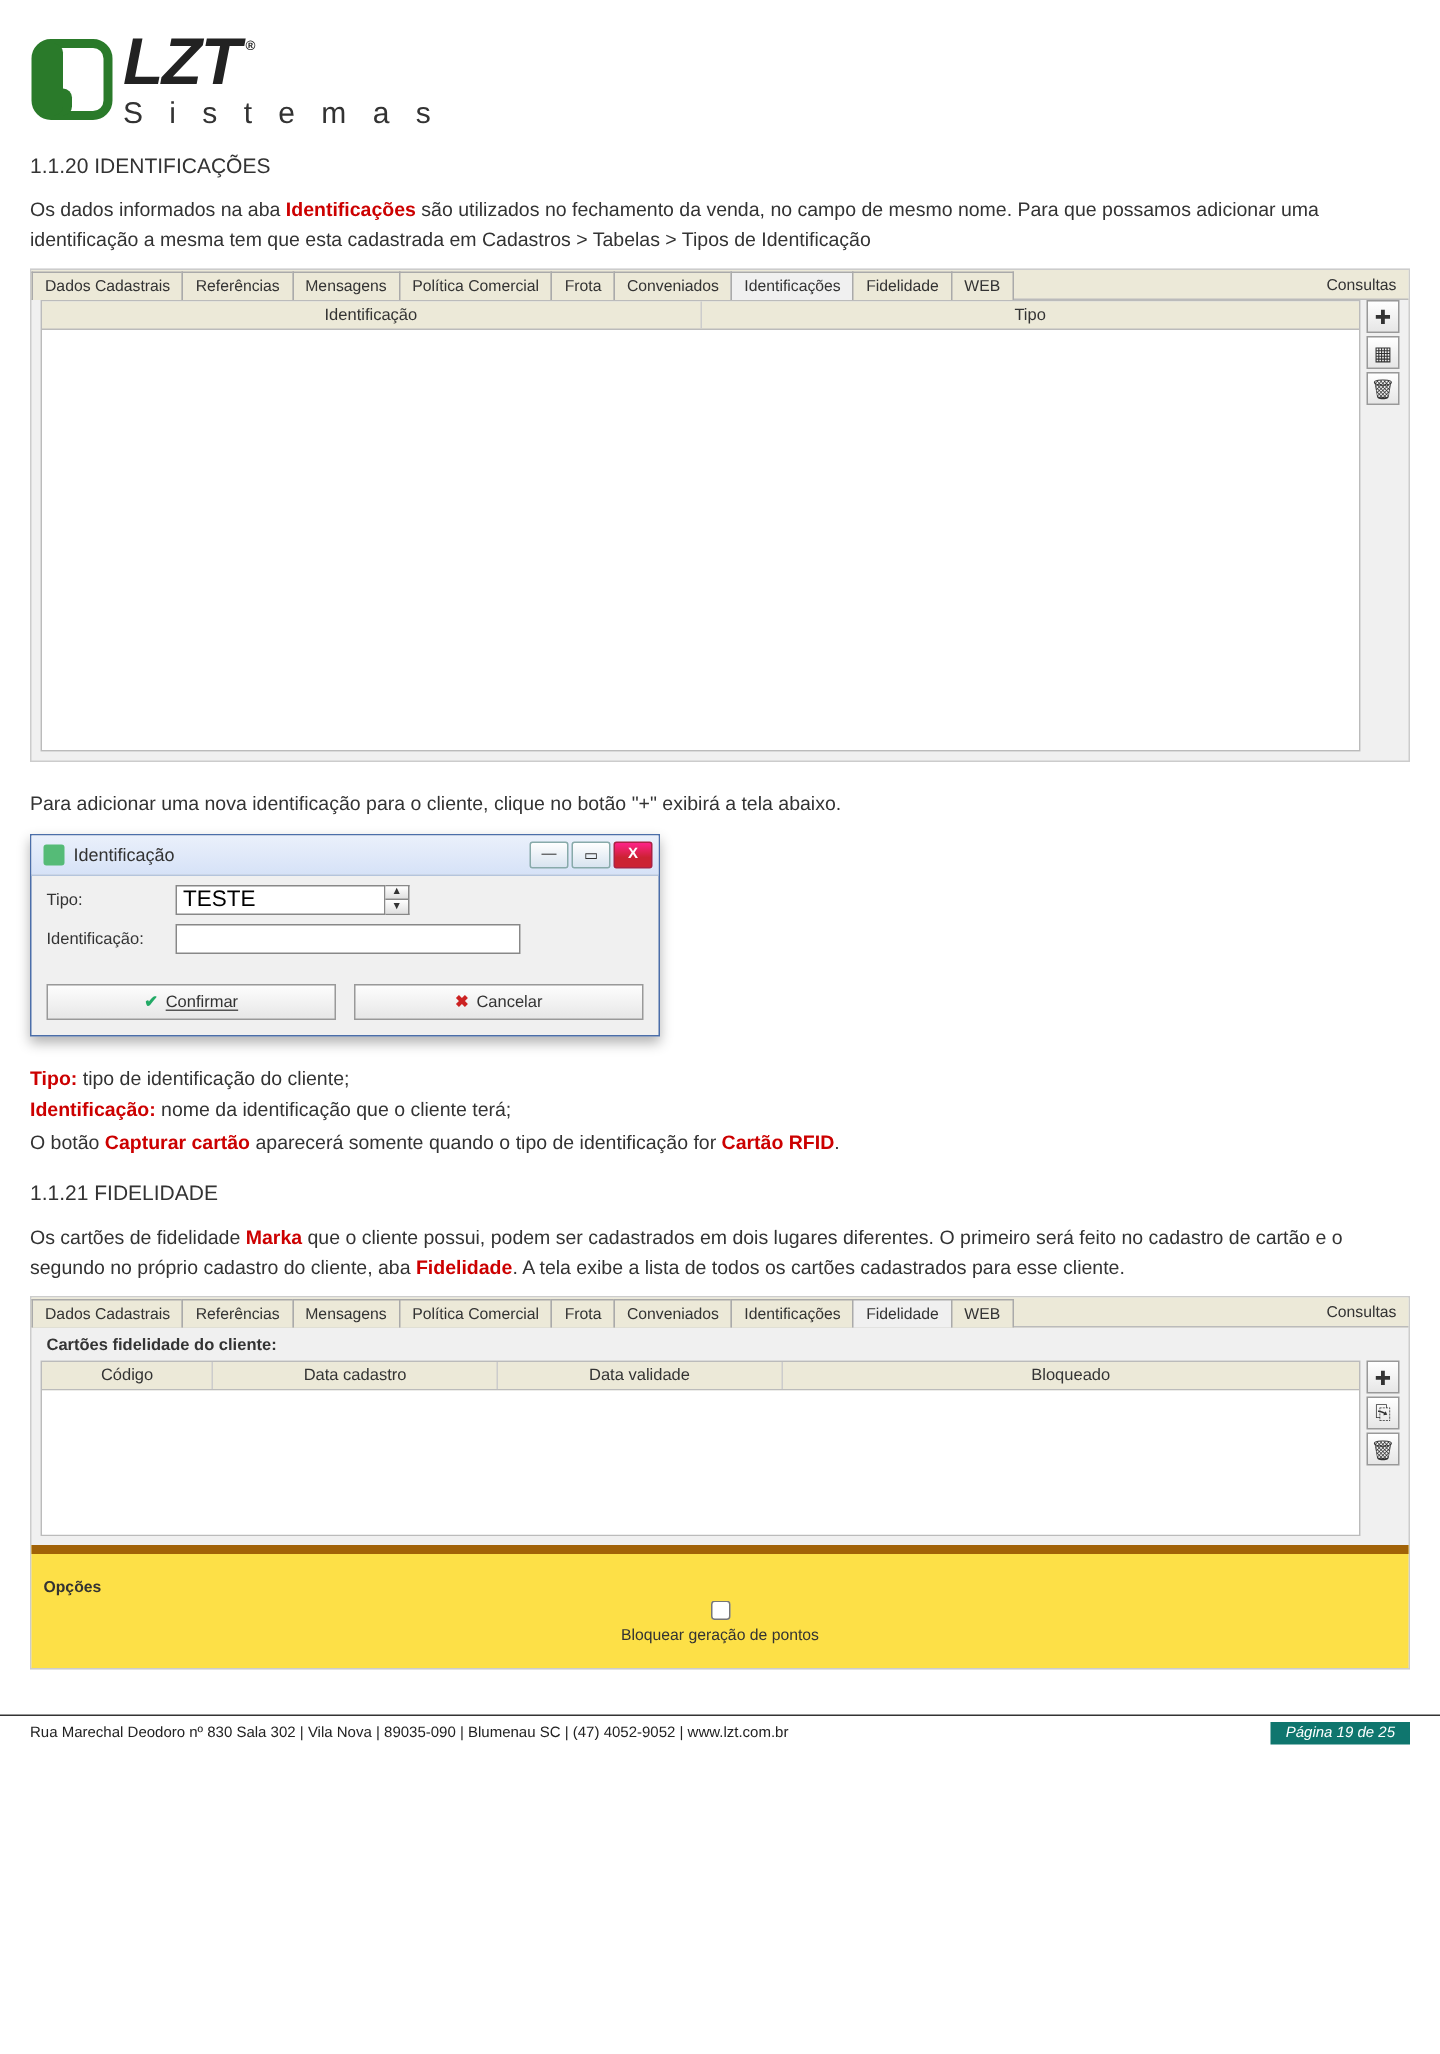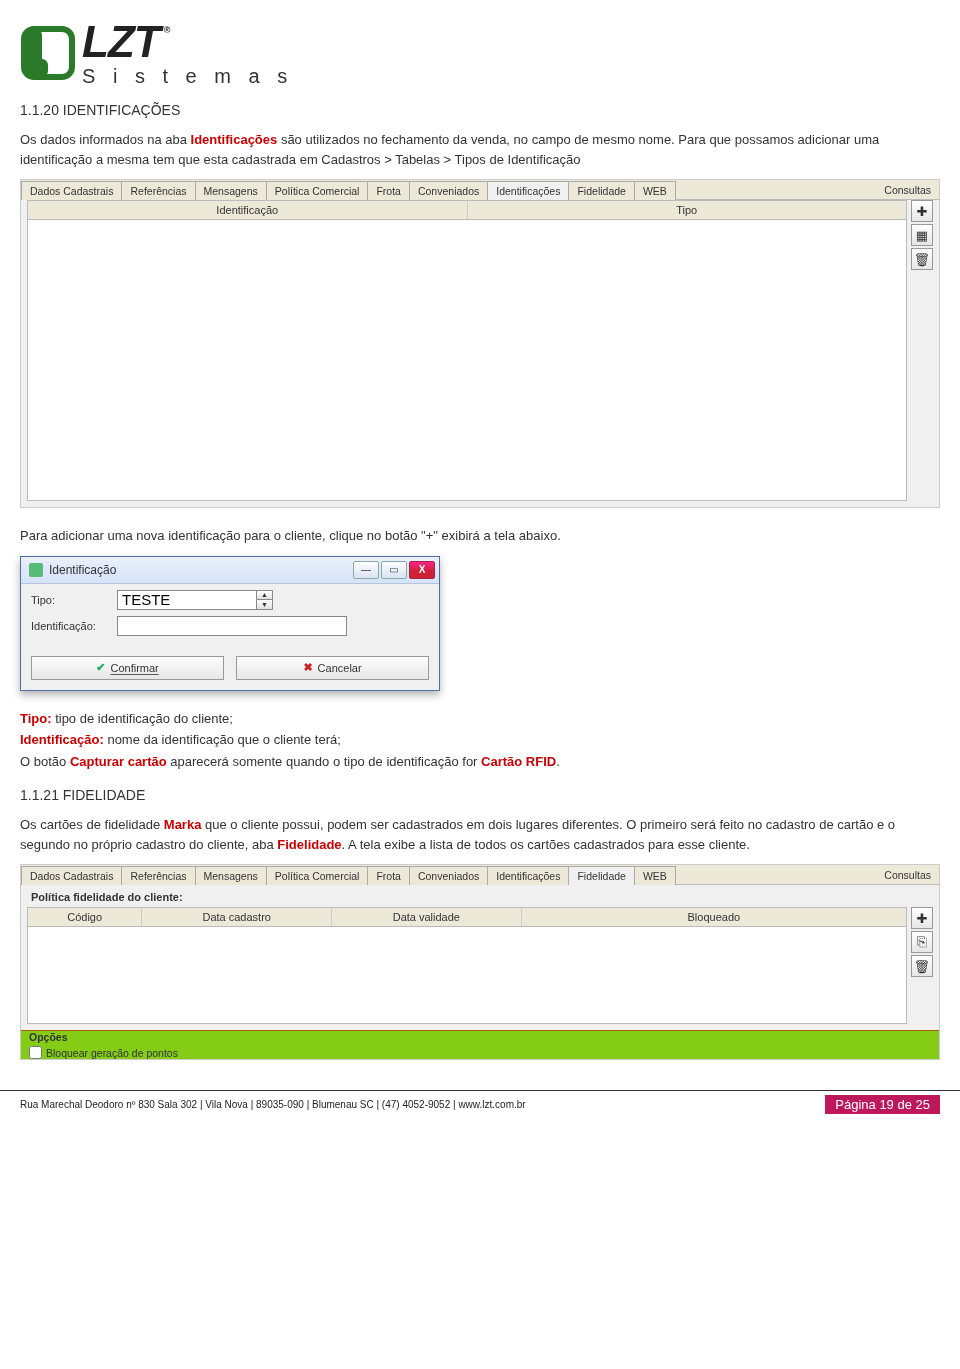--- a/index.html
+++ b/index.html
@@ -231,44 +231,45 @@
   .check-green { color: #2a6; font-weight: 700; }
   .x-red { color: #c22; font-weight: 700; }
 
   
   .fid-table .thead .th.c1{ flex:0.7 }
   .fid-table .thead .th.c2{ flex:1.2 }
   .fid-table .thead .th.c3{ flex:1.2 }
   .fid-table .thead .th.c4{ flex:2.5 }
 
   .options-bar {
-    border-top: 1px solid #a16207;
-    padding: 0 8px;
+    border-top: 6px solid #a16207;
+    padding: 16px 8px;
     font-size: 10.5px;
-    background: #84cc16;
+    background: #fde047;
   }
   .opt-label { font-weight:700; margin-bottom:3px; }
-  .opt-check { display:flex; align-items:center; gap:4px; }
+  .opt-check { display:flex; align-items:center; gap:4px;flex-direction:column; }
   .opt-check input { margin:0; }
 
   
   .footer {
     margin-top: 30px;
     border-top: 1px solid #333;
     padding: 4px 20px 8px 20px;
     display: flex;
     font-size: 10px;
     align-items: center;
   }
   .footer .addr { flex:1; color:#222; }
   .footer .pg {
-    background: #be185d;
+    background: #0f766e;
     color: #fff;
     padding: 2px 10px;
-    font-size: 13px;
+    font-size: 10px;
+    font-style: italic;
   }
 </style>
 </head>
 <body>
 
 <div class="page">
 
   <div class="logo">
     <svg class="logo-mark" viewBox="0 0 56 56">
       <rect x="4" y="4" width="48" height="48" rx="10" ry="10" fill="none" stroke="#2a7a2a" stroke-width="6"></rect>
@@ -395,21 +396,21 @@
       <div class="tab">Mensagens</div>
       <div class="tab">Política Comercial</div>
       <div class="tab">Frota</div>
       <div class="tab">Conveniados</div>
       <div class="tab">Identificações</div>
       <div class="tab active">Fidelidade</div>
       <div class="tab">WEB</div>
       <div class="tabbar-spacer"></div>
       <div class="tabbar-right">Consultas</div>
     </div>
-    <div class="group-label">Política fidelidade do cliente:</div>
+    <div class="group-label">Cartões fidelidade do cliente:</div>
     <div class="table-wrap">
       <div class="table-main">
         <div class="thead">
           <div class="th c1">Código</div>
           <div class="th c2">Data cadastro</div>
           <div class="th c3">Data validade</div>
           <div class="th c4">Bloqueado</div>
         </div>
         <div class="tbody small"></div>
       </div>

